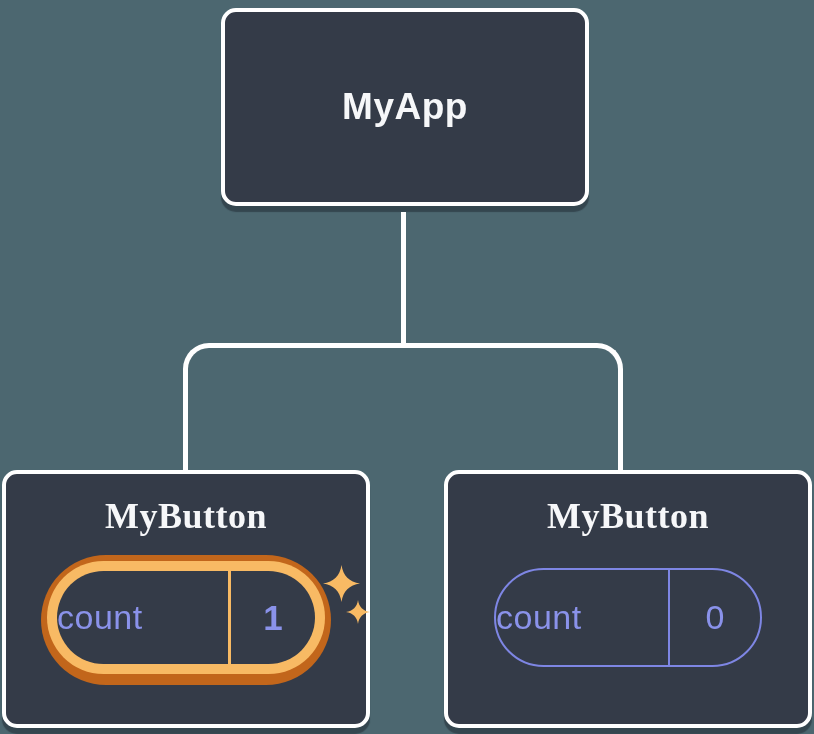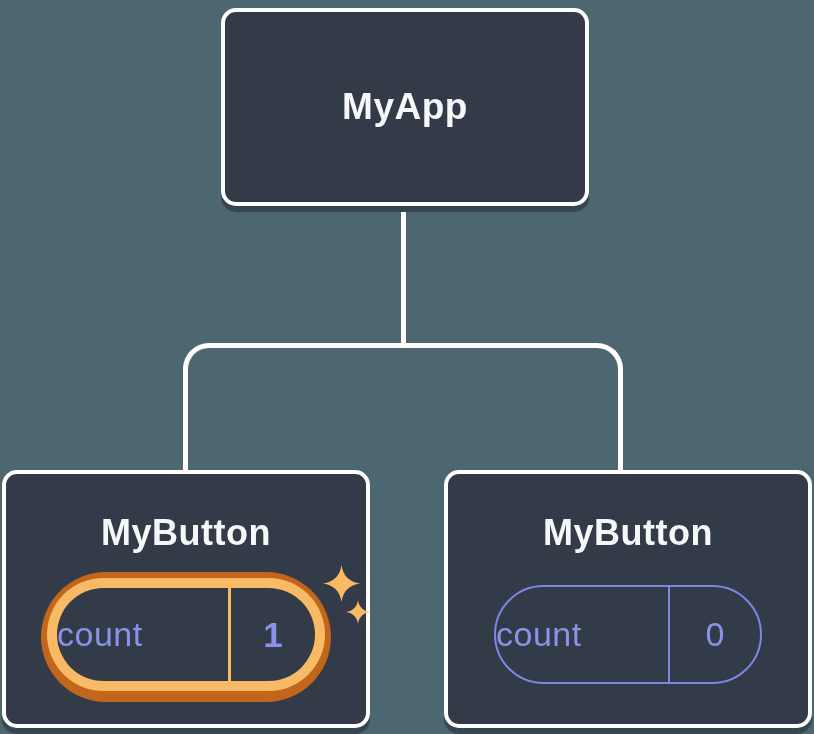--- a/index.html
+++ b/index.html
@@ -43,22 +43,22 @@
     border-top:5px solid var(--card_border);
     border-left:5px solid var(--card_border);
     border-right:5px solid var(--card_border);
     border-top-left-radius:26px;
     border-top-right-radius:26px;
   }
   .card.child{top:470px;width:368px;height:258px;}
   .card.child.left{left:2px;}
   .card.child.right{left:444px;}
   .child-title{
-    margin-top:37px;height:44px;line-height:44px;
-    color:var(--text_light);font-size:36px;font-weight:700;letter-spacing:0.5px;
+    margin-top:20px;height:44px;line-height:44px;
+    color:var(--text_light);font-size:36px;font-weight:700;letter-spacing:0.5px;font-family:Liberation Serif, serif;
   }
   
   .pill-glow{
     margin-top:17px;
     width:290px;height:130px;
     background:var(--orange_dark);
     border-radius:999px;
     padding:6px 6px 11px 6px;
   }
   .pill-ring{

